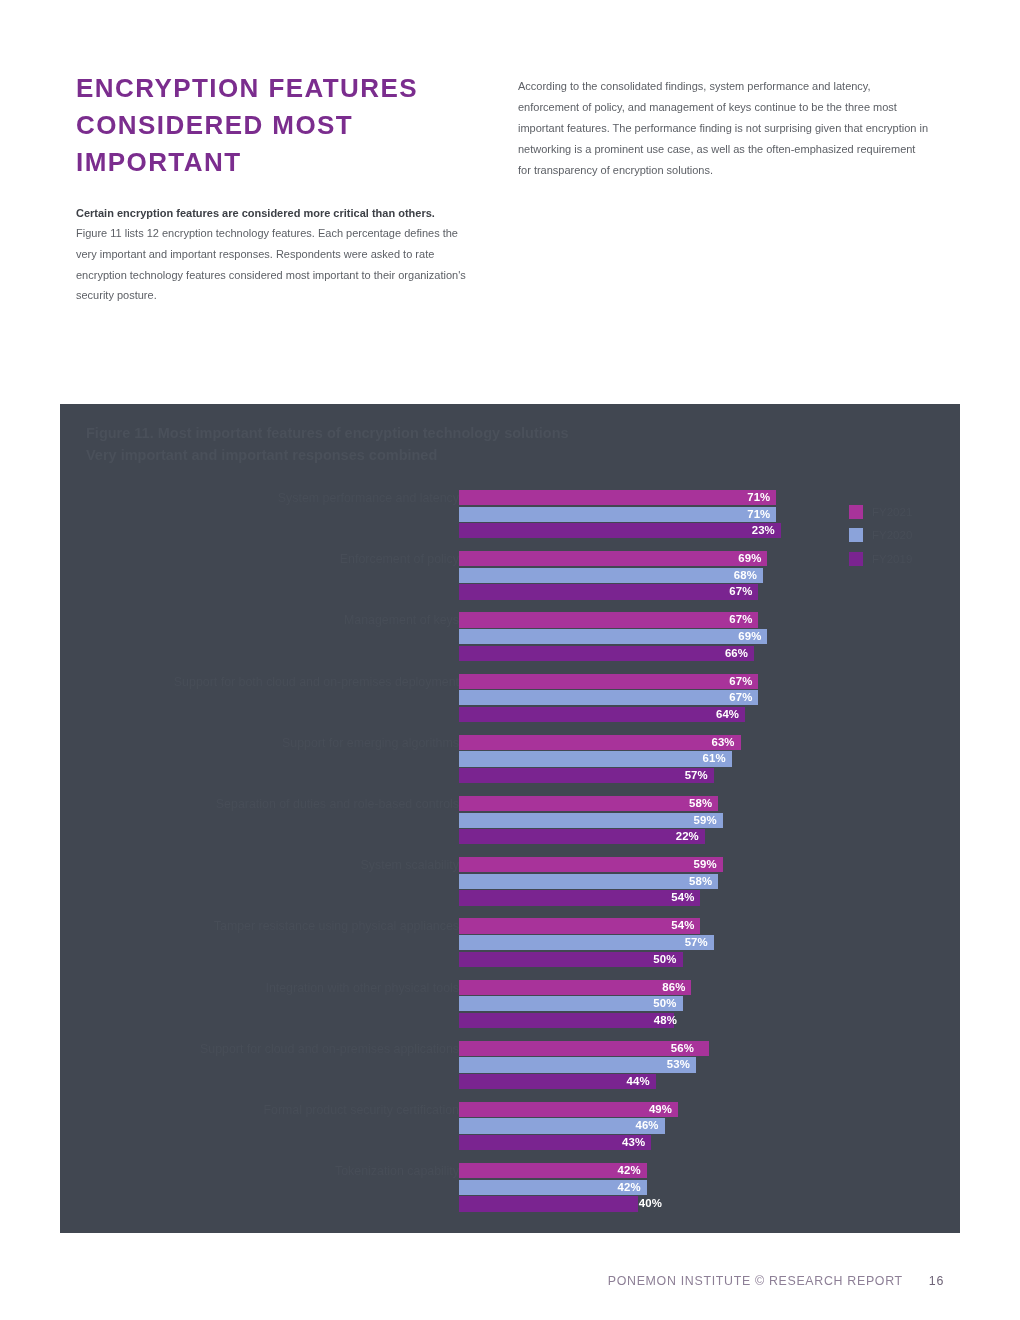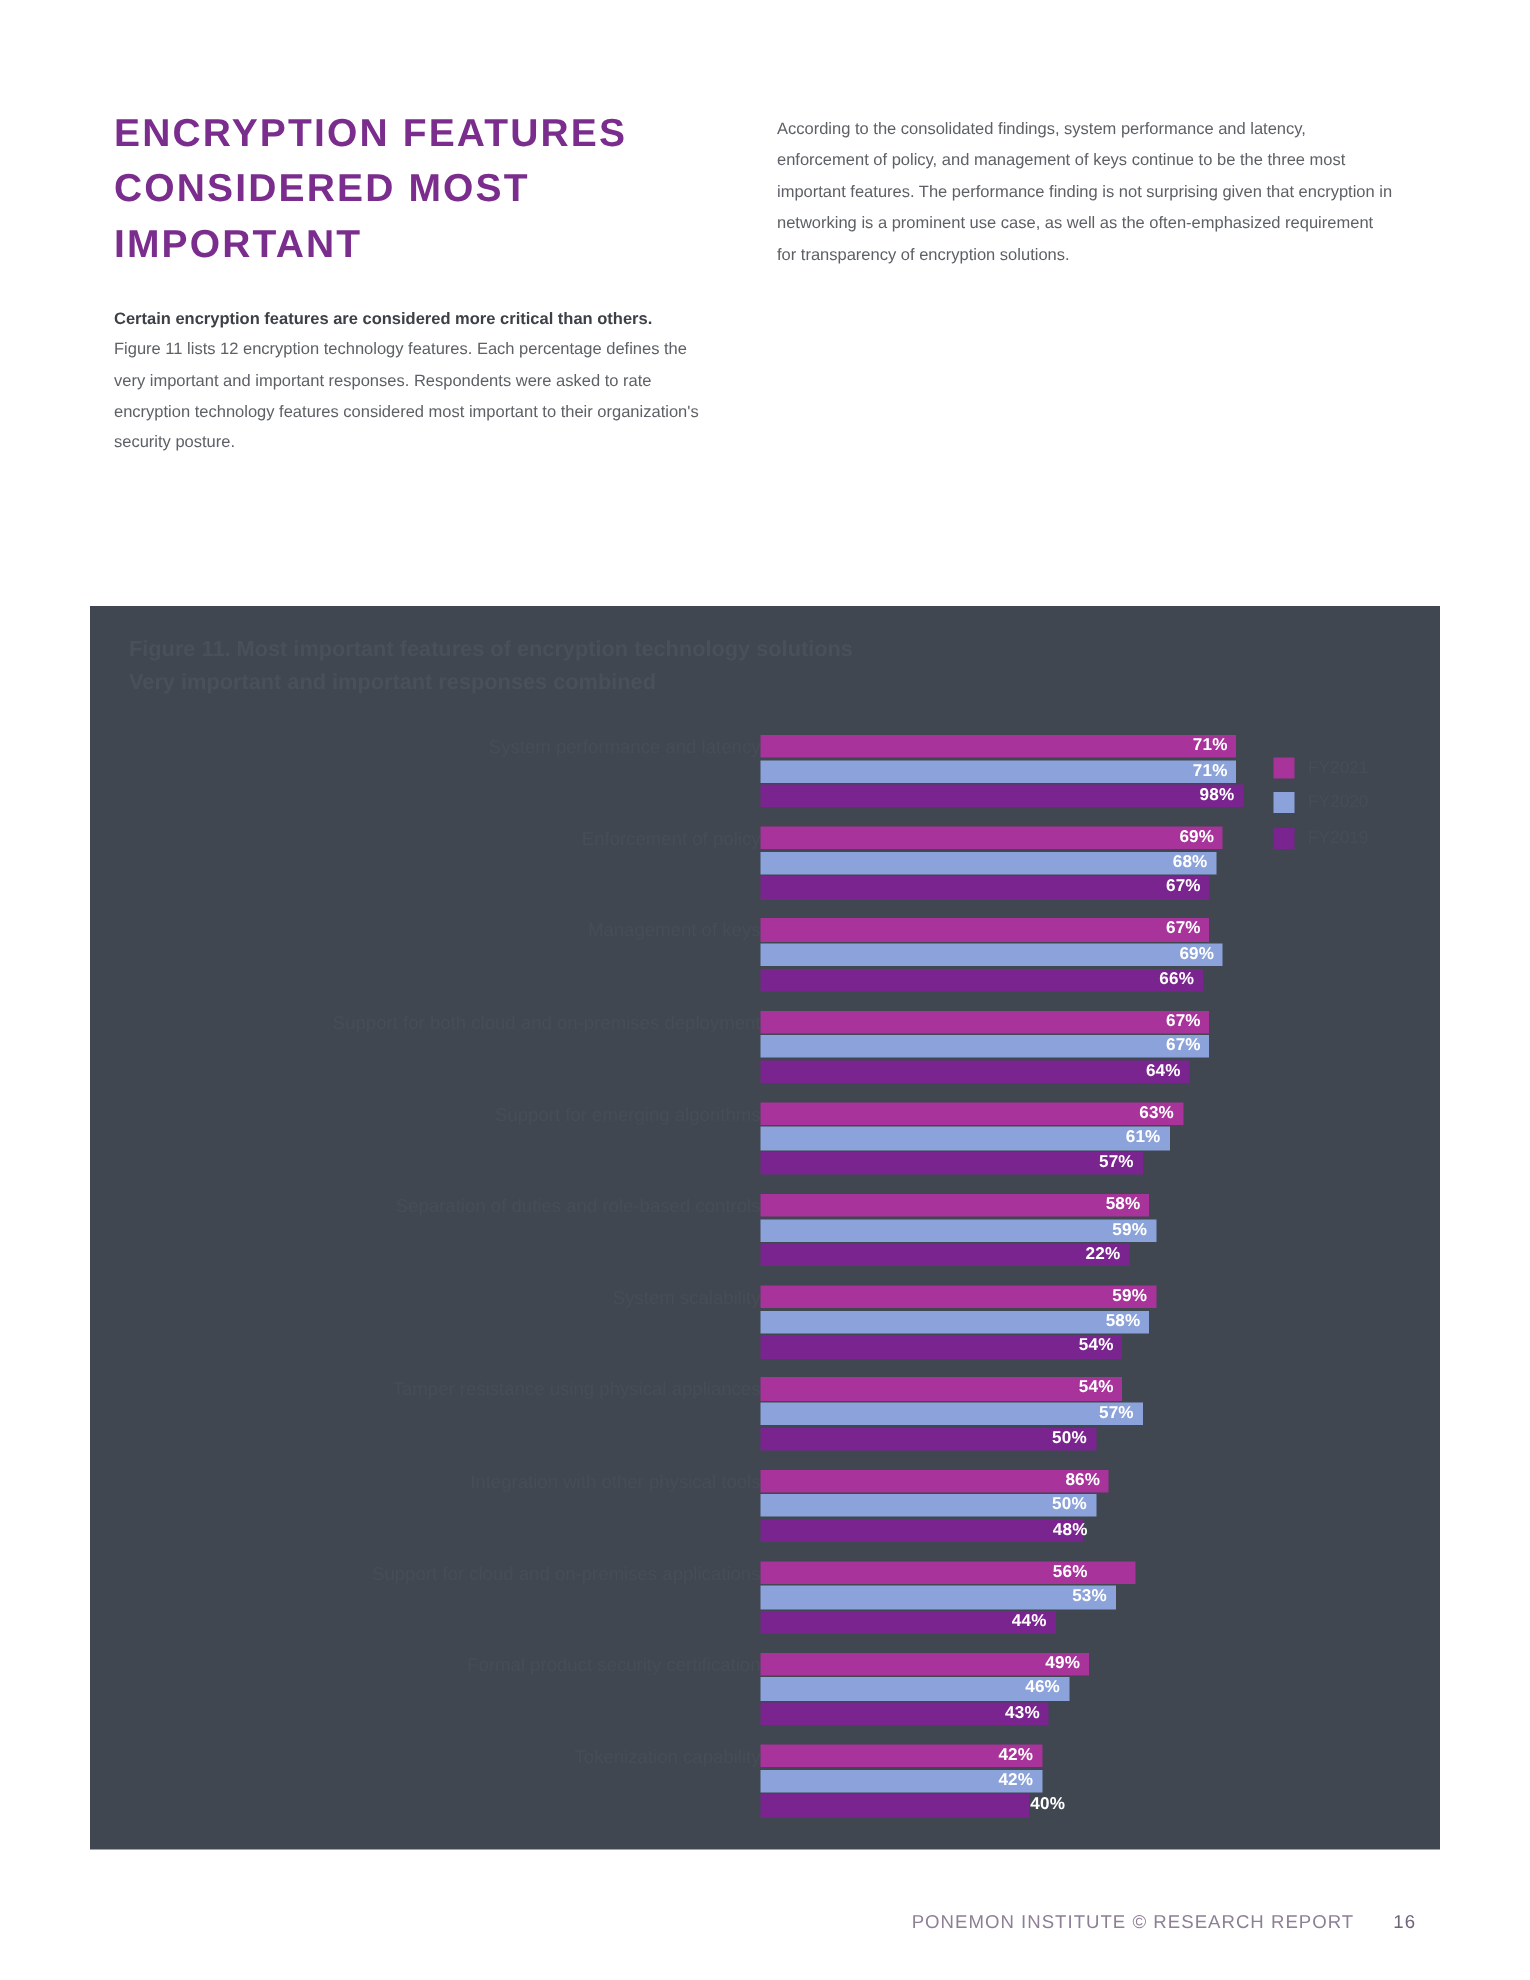--- a/index.html
+++ b/index.html
@@ -66,21 +66,21 @@
     font-size:14.5px;
     font-weight:bold;
     line-height:1.52;
   }
   .chart-title .ct-line{display:block;}
 
   
   .plot{
     position:absolute;
     left:0; top:86px;
-    width:900px; height:740px;padding-left:48px;
+    width:900px; height:740px;
   }
 
   .group{
     position:relative;
     height:61.2px;
   }
 
   .cat-label{
     position:absolute;
     right:501px;
@@ -192,21 +192,21 @@
           <div class="bar-row">
             <div class="bar" style="width: 317.37px; background: rgb(168, 51, 154);"></div>
             <div class="bar-val" style="left: 0px; width: 317.37px;">71%</div>
           </div>
           <div class="bar-row">
             <div class="bar" style="width: 317.37px; background: rgb(139, 163, 218);"></div>
             <div class="bar-val" style="left: 0px; width: 317.37px;">71%</div>
           </div>
           <div class="bar-row">
             <div class="bar" style="width: 321.84px; background: rgb(122, 36, 144);"></div>
-            <div class="bar-val" style="left: 0px; width: 321.84px;">98%</div>
+            <div class="bar-val" style="left: 0px; width: 321.84px;">23%</div>
           </div>
         </div>
       </div>
       <div class="group">
         <div class="cat-label">Enforcement of policy</div>
         <div class="bars">
           <div class="bar-row">
             <div class="bar" style="width: 308.43px; background: rgb(168, 51, 154);"></div>
             <div class="bar-val" style="left: 0px; width: 308.43px;">69%</div>
           </div>
@@ -337,21 +337,21 @@
             <div class="bar" style="width: 214.56px; background: rgb(122, 36, 144);"></div>
             <div class="bar-val" style="left: 0px; width: 224px;">48%</div>
           </div>
         </div>
       </div>
       <div class="group">
         <div class="cat-label">Support for cloud and on-premises applications</div>
         <div class="bars">
           <div class="bar-row">
             <div class="bar" style="width: 250.32px; background: rgb(168, 51, 154);"></div>
-            <div class="bar-val" style="left: 0px; width: 224px;">56%</div>
+            <div class="bar-val" style="left: 17px; width: 224px;">56%</div>
           </div>
           <div class="bar-row">
             <div class="bar" style="width: 236.91px; background: rgb(139, 163, 218);"></div>
             <div class="bar-val" style="left: 0px; width: 236.91px;">53%</div>
           </div>
           <div class="bar-row">
             <div class="bar" style="width: 196.68px; background: rgb(122, 36, 144);"></div>
             <div class="bar-val" style="left: 0px; width: 196.68px;">44%</div>
           </div>
         </div>

